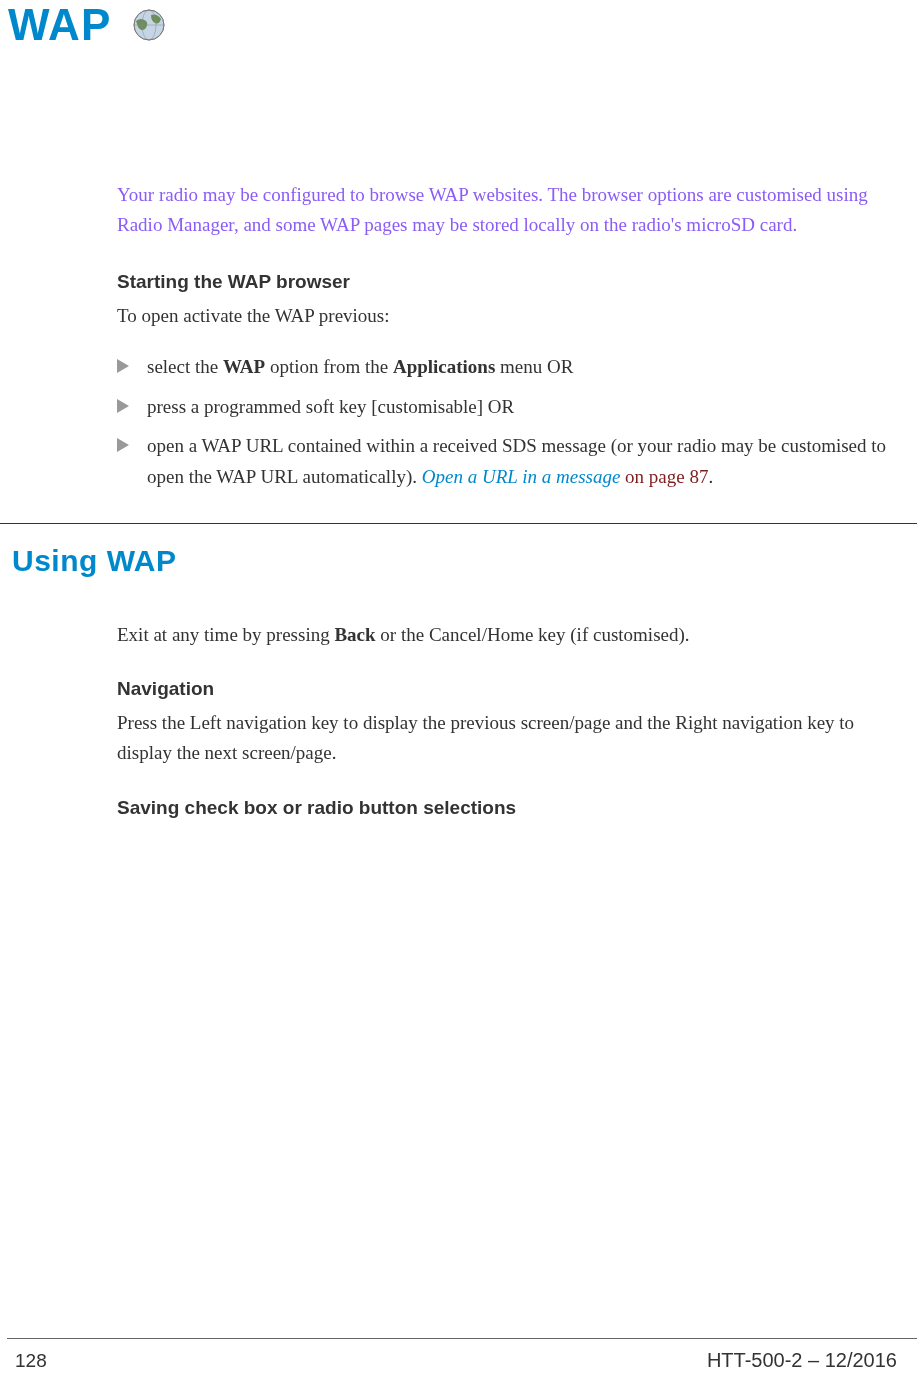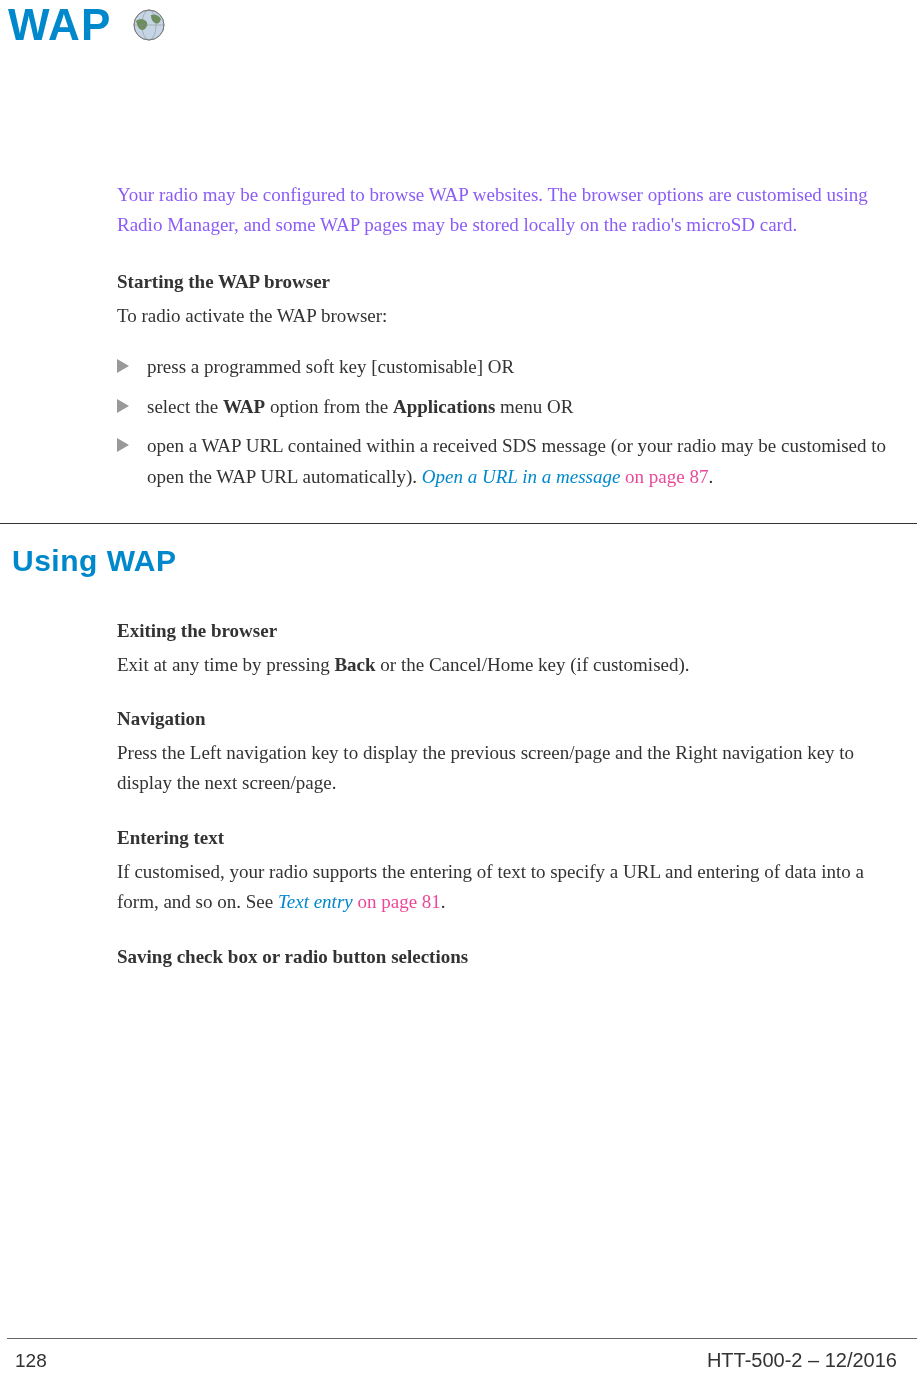--- a/index.html
+++ b/index.html
@@ -36,21 +36,21 @@
     .content {
       padding: 130px 30px 0 117px;
     }
     .intro-text {
       font-size: 19px;
       line-height: 1.6;
       color: #8b5cf6;
       margin-bottom: 30px;
     }
     .subheading {
-      font-family: Liberation Serif, serif;
+      font-family: Liberation Sans, sans-serif;
       font-size: 19px;
       font-weight: bold;
       color: #333333;
       margin-bottom: 8px;
     }
     .body-text {
       font-size: 19px;
       line-height: 1.6;
       color: #333333;
       margin-bottom: 20px;
@@ -96,21 +96,21 @@
       letter-spacing: 0.5px;
     }
     .bold {
       font-weight: bold;
     }
     .link {
       color: #0088CC;
       font-style: italic;
     }
     .link-suffix {
-      color: #ec4899;
+      color: #7f1d1d;
       text-align: right;
     }
     .footer {
       position: absolute;
       bottom: 25px;
       left: 0;
       right: 0;
       padding: 0 20px 0 15px;
       text-align: center;
     }
@@ -155,55 +155,48 @@
       <line x1="3" y1="18" x2="33" y2="18" stroke="#888" stroke-width="0.5"></line>
     </svg>
   </span>
 </h1>
 
 <div class="content">
   <p class="intro-text">Your radio may be configured to browse WAP websites. The browser options are customised using Radio Manager, and some WAP pages may be stored locally on the radio's microSD card.</p>
 
   <div class="subsection">
     <h3 class="subheading">Starting the WAP browser</h3>
-    <p class="body-text">To radio activate the WAP browser:</p>
+    <p class="body-text">To open activate the WAP previous:</p>
     <ul class="bullet-list">
       <li>
-        <span>press a programmed soft key [customisable] OR</span>
+        <span>select the </span><span class="bold">WAP</span><span> option from the </span><span class="bold">Applications</span><span> menu OR</span>
       </li>
       <li>
-        <span>select the </span><span class="bold">WAP</span><span> option from the </span><span class="bold">Applications</span><span> menu OR</span>
+        <span>press a programmed soft key [customisable] OR</span>
       </li>
       <li>
         <span>open a WAP URL contained within a received SDS message (or your radio may be customised to open the WAP URL automatically). </span><span class="link">Open a URL in a message</span><span class="link-suffix"> on page 87</span><span>.</span>
       </li>
     </ul>
   </div>
 
   <hr class="section-divider">
   <h2 class="section-heading">Using WAP</h2>
 
   <div class="subsection">
-    <h3 class="subheading">Exiting the browser</h3>
     <p class="body-text">
       <span>Exit at any time by pressing </span><span class="bold">Back</span><span> or the Cancel/Home key (if customised).</span>
     </p>
   </div>
 
   <div class="subsection">
     <h3 class="subheading">Navigation</h3>
     <p class="body-text">Press the Left navigation key to display the previous screen/page and the Right navigation key to display the next screen/page.</p>
   </div>
 
-  <div class="subsection">
-    <h3 class="subheading">Entering text</h3>
-    <p class="body-text">
-      <span>If customised, your radio supports the entering of text to specify a URL and entering of data into a form, and so on. See </span><span class="link">Text entry</span><span class="link-suffix"> on page 81</span><span>.</span>
-    </p>
-  </div>
 
   <div class="subsection">
     <h3 class="subheading">Saving check box or radio button selections</h3>
   </div>
 </div>
 
 <footer class="footer">
   <hr class="footer-rule">
   <div class="footer-content">
     <span class="page-number">128</span>

